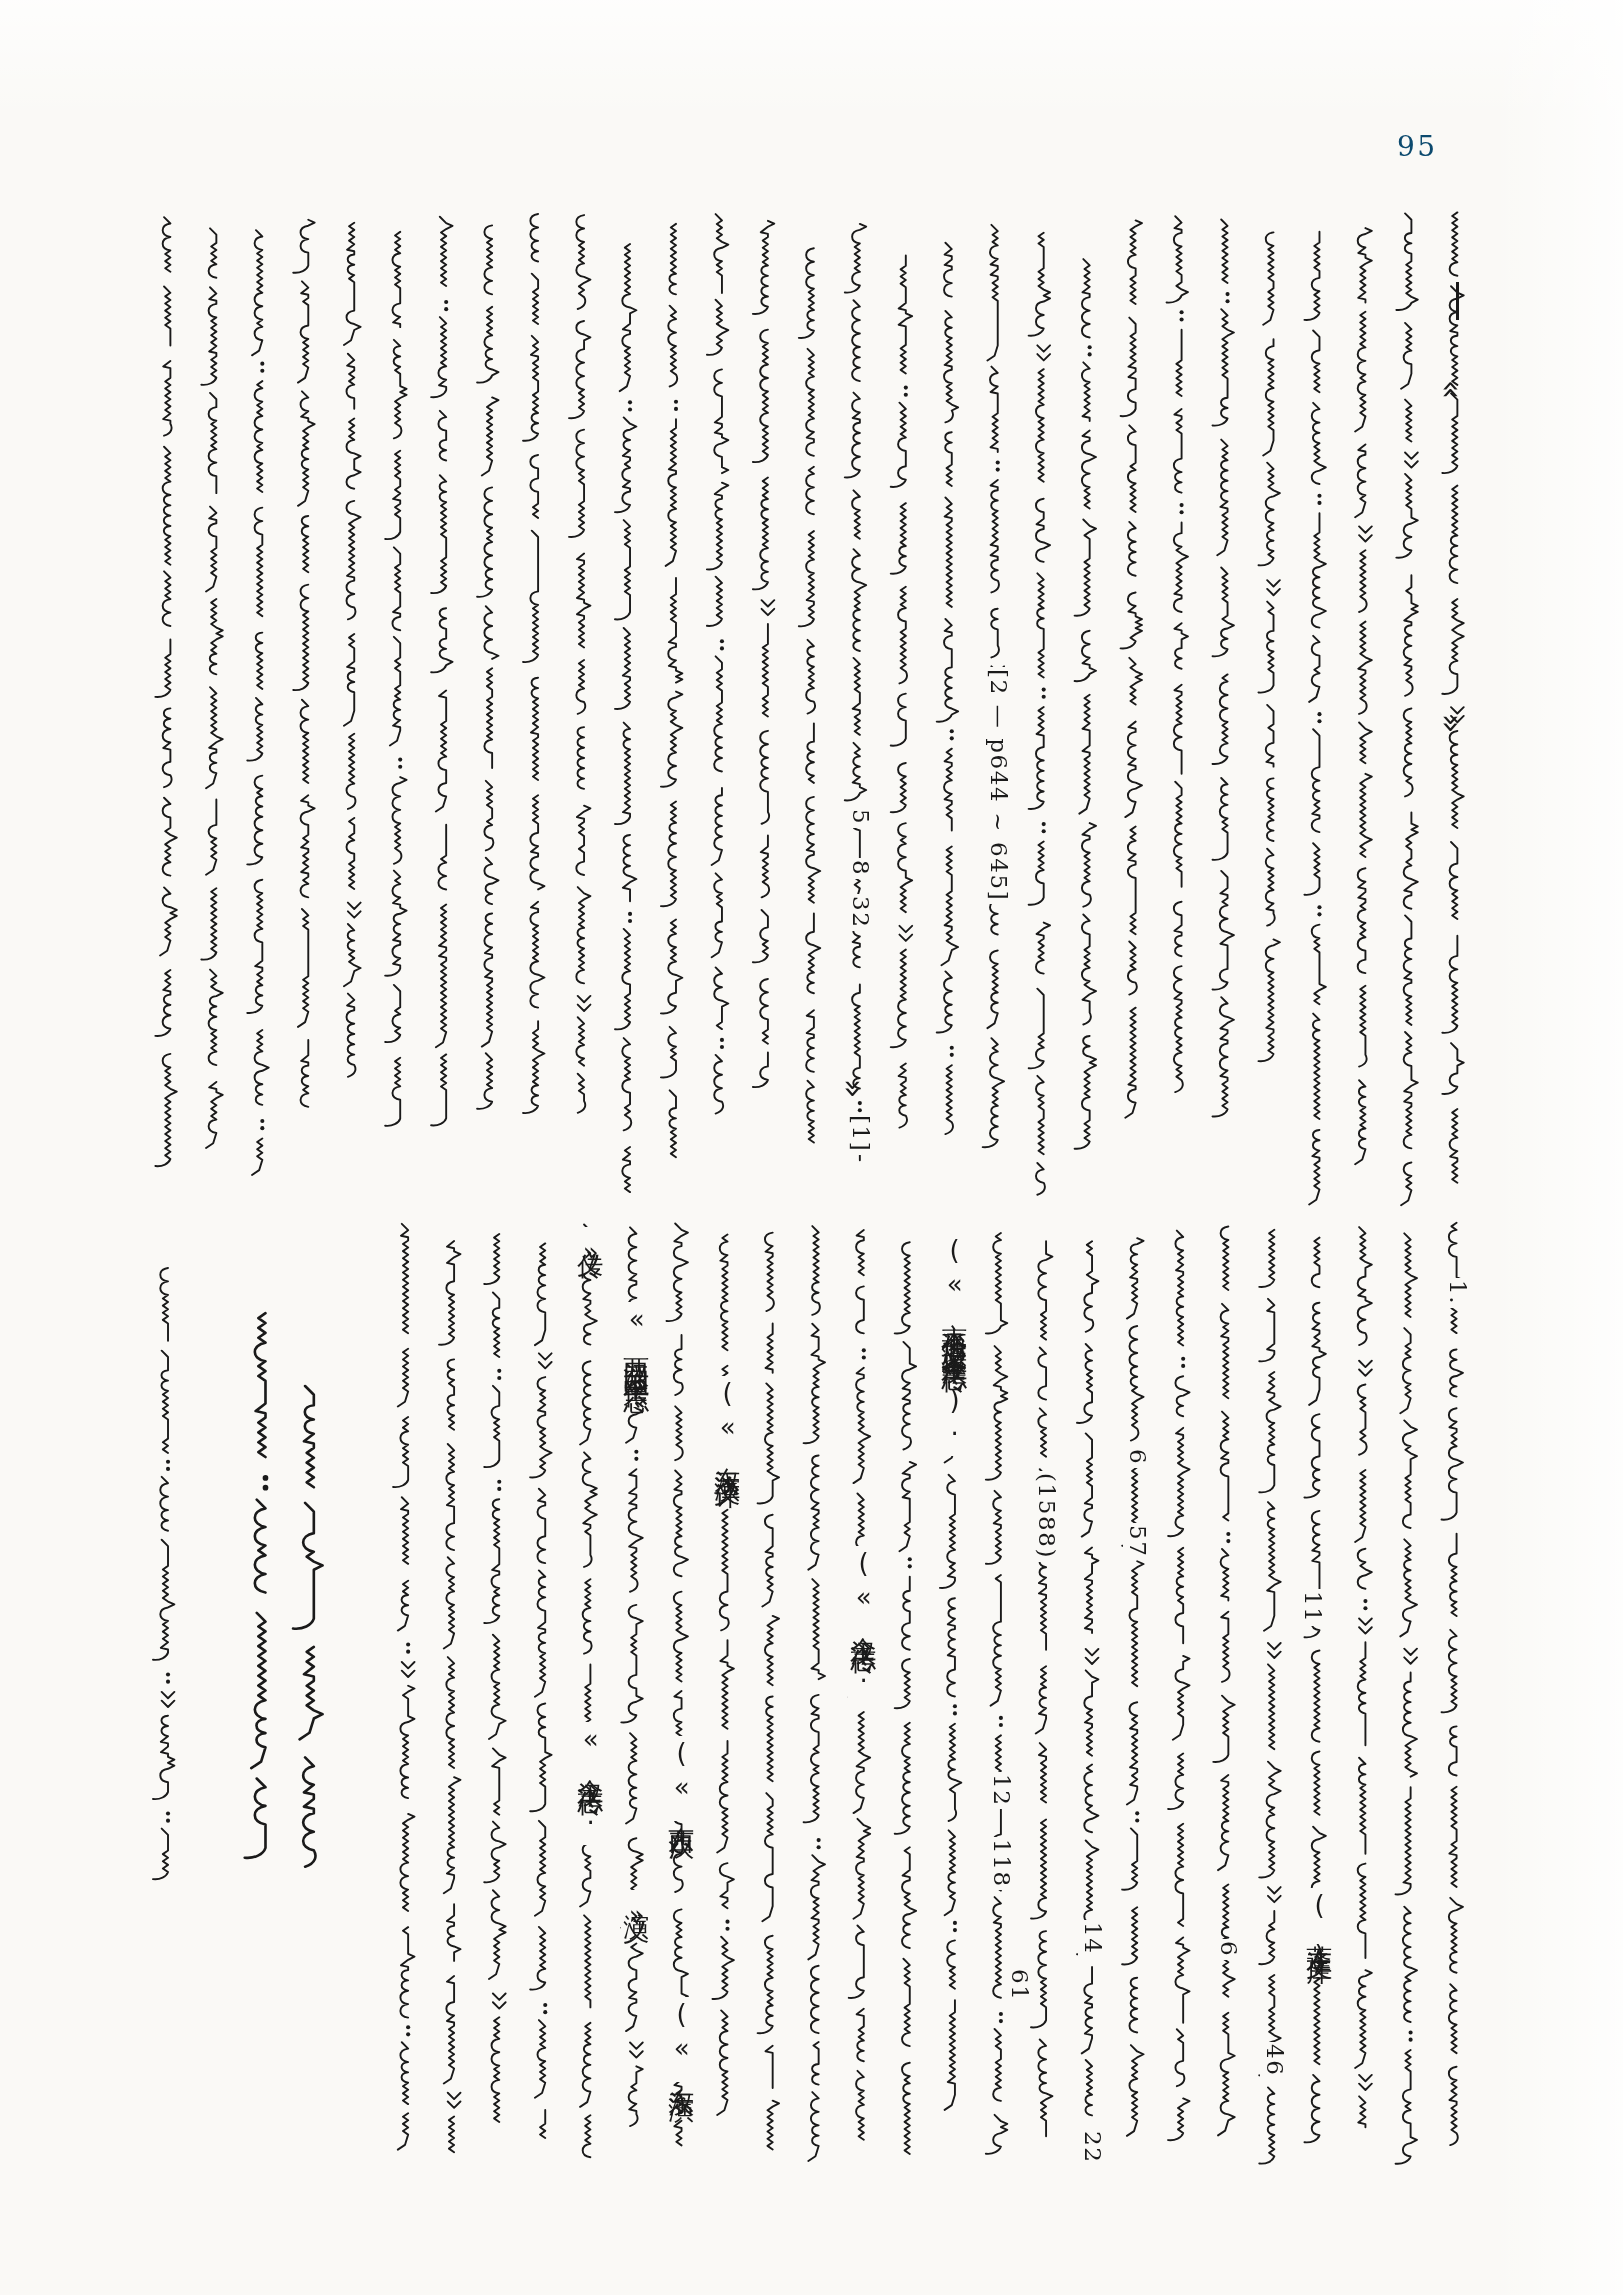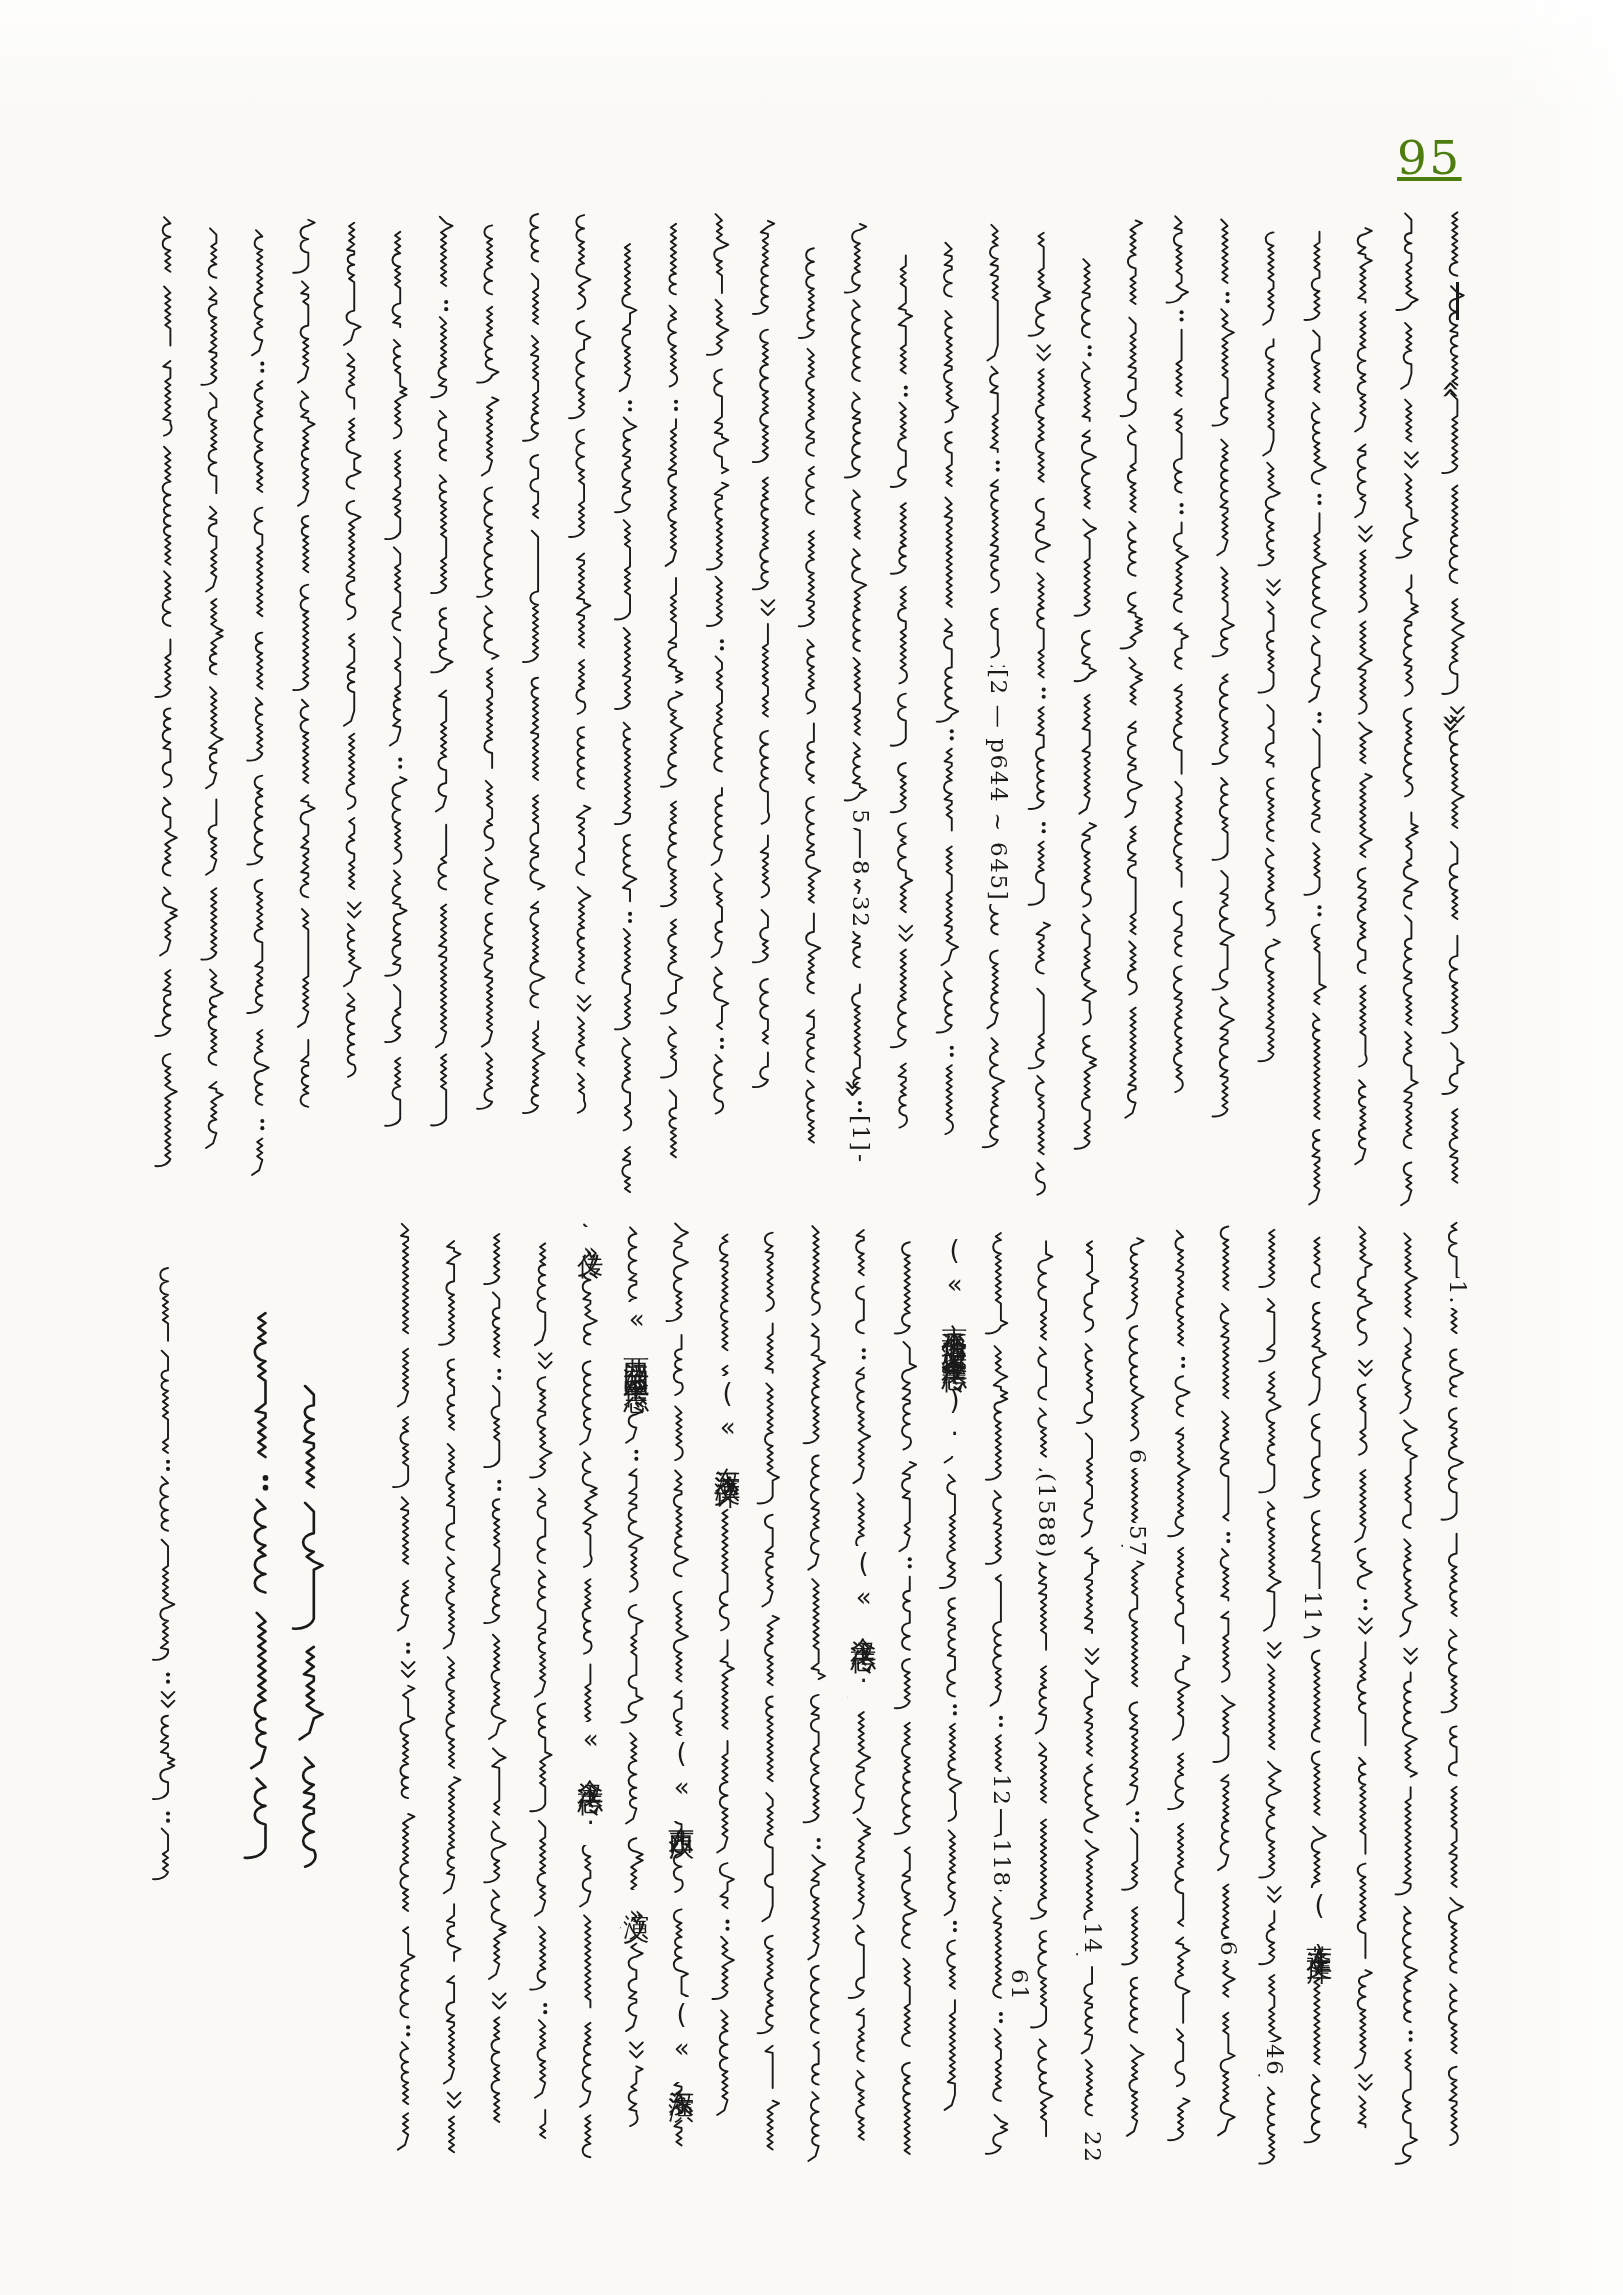--- a/index.html
+++ b/index.html
@@ -16,21 +16,21 @@
     pointer-events:none;z-index:4;
   }
   .scan-edge-right{
     position:absolute;right:0;top:0;width:131px;height:100%;
     background:linear-gradient(90deg,rgba(255,255,255,0),rgba(255,255,255,.8));
     pointer-events:none;z-index:4;
   }
   .page-number{
     position:absolute;left:1397px;top:130px;
     font-family:"DejaVu Serif",serif;
-    font-size:47px;letter-spacing:2.4px;color:#4d7c0f;z-index:5;text-decoration:underline;
+    font-size:28px;letter-spacing:2.4px;color:#0c4a6e;z-index:5;
   }
   #script-layer{position:absolute;left:0;top:0;z-index:1;}
   #script-layer path{stroke:var(--ink,#191919);fill:none;stroke-linecap:round;stroke-linejoin:round;}
   #script-layer circle{fill:var(--ink,#191919);}
   #fragments{position:absolute;left:0;top:0;width:100%;height:100%;z-index:3;}
   .frag{
     position:absolute;
     color:var(--ink,#191919);
     background:var(--paper,#faf9f6);
     line-height:1.04;

